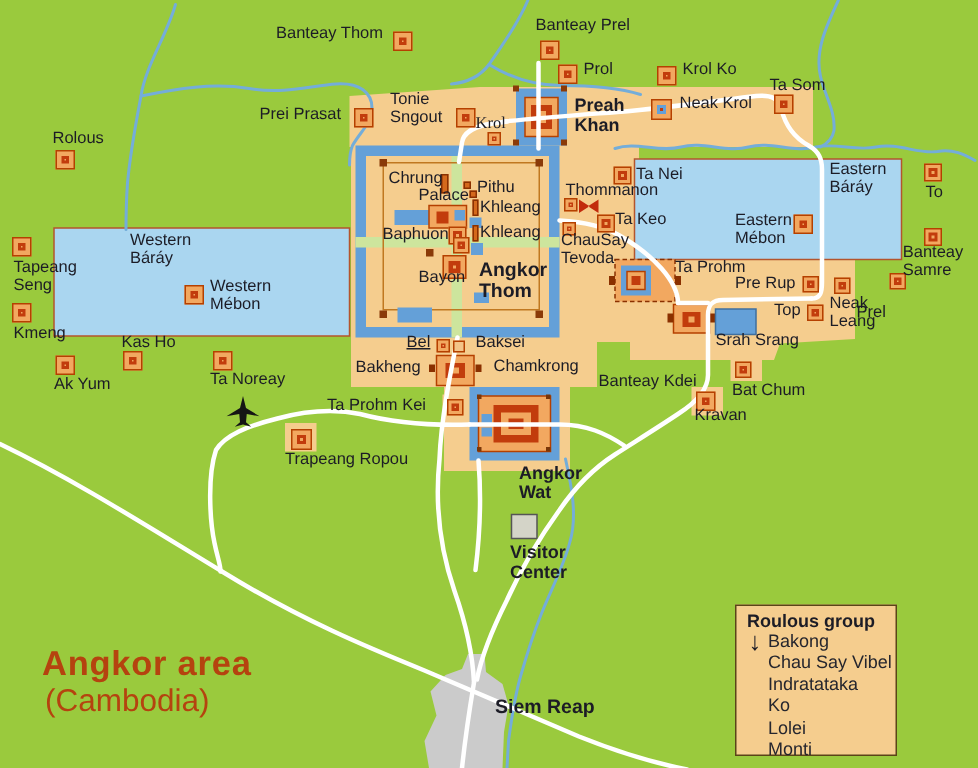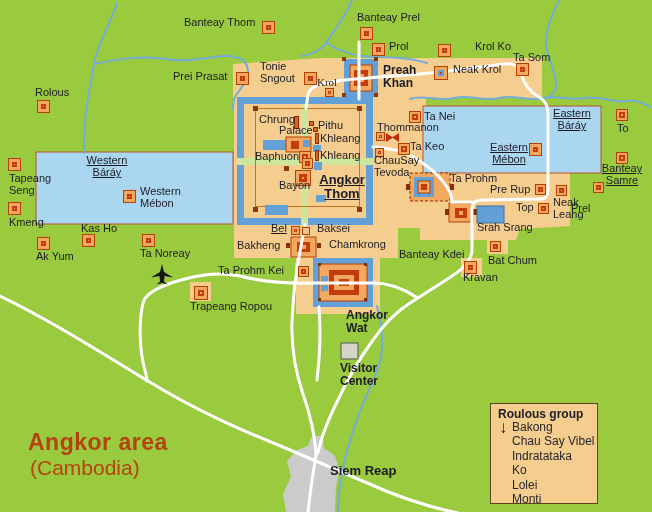--- a/index.html
+++ b/index.html
@@ -12,21 +12,21 @@
     position:relative; width:652px; height:512px; overflow:hidden;
     background:var(--green);
     font-family:"Liberation Sans", sans-serif;
   }
   #base{position:absolute; left:0; top:0;}
   .label{
     position:absolute; font-size:11px; line-height:1.1; color:var(--text);
     white-space:pre-line; z-index:30;
   }
   .label.b{font-weight:700;}
-  .label.c{transform:translateX(-50%); text-align:center;text-decoration:underline;}
+  .label.c{transform:translateX(-50%); }
   .mk{
     position:absolute; box-sizing:border-box; z-index:20;
     background:var(--orange); border:1px solid var(--mborder);
   }
   .mk::before,.mk::after{content:""; position:absolute;}
   .mk::before{background:var(--mred);}
   .mk::after{background:var(--orange);}
   .i8::before,.i8::after{display:none;}
   .i9::before{inset:2px;} .i9::after{inset:3px;}
   .i11::before{inset:2px;} .i11::after{inset:4px;}
@@ -225,21 +225,21 @@
       <div class="mk mk-bar i8" style="left: 309px; top: 121px; width: 5px; height: 5px;"></div>
       <div class="mk mk-bar i8" style="left: 313px; top: 127px; width: 5px; height: 5px;"></div>
       <div class="mk mk-dot i8" style="left: 253px; top: 106px; width: 5px; height: 5px;"></div>
       <div class="mk mk-dot i8" style="left: 357px; top: 106px; width: 5px; height: 5px;"></div>
       <div class="mk mk-dot i8" style="left: 253px; top: 207px; width: 5px; height: 5px;"></div>
       <div class="mk mk-dot i8" style="left: 357px; top: 207px; width: 5px; height: 5px;"></div>
       <div class="mk mk-dot i8" style="left: 284px; top: 166px; width: 5px; height: 5px;"></div>
       <div class="label" style="left: 184px; top: 16px;">Banteay Thom</div>
       <div class="label" style="left: 357px; top: 11px;">Banteay Prel</div>
       <div class="label" style="left: 389px; top: 40px;">Prol</div>
-      <div class="label" style="left: 475px; top: 40px;">Krol Ko</div>
+      <div class="label" style="left: 455px; top: 40px;">Krol Ko</div>
       <div class="label" style="left: 513px; top: 51px;">Ta Som</div>
       <div class="label" style="left: 453px; top: 63px;">Neak Krol</div>
       <div class="label" style="left: 173px; top: 70px;">Prei Prasat</div>
       <div class="label" style="left: 260px; top: 60px;">Tonie
 Sngout</div>
       <div class="label" style="left: 317px; top: 76px; font-family: Liberation Serif, serif;">Krol</div>
       <div class="label b" style="left: 383px; top: 64px; font-size: 12px;">Preah
 Khan</div>
       <div class="label" style="left: 35px; top: 86px;">Rolous</div>
       <div class="label c" style="left: 107px; top: 154px;">Western

